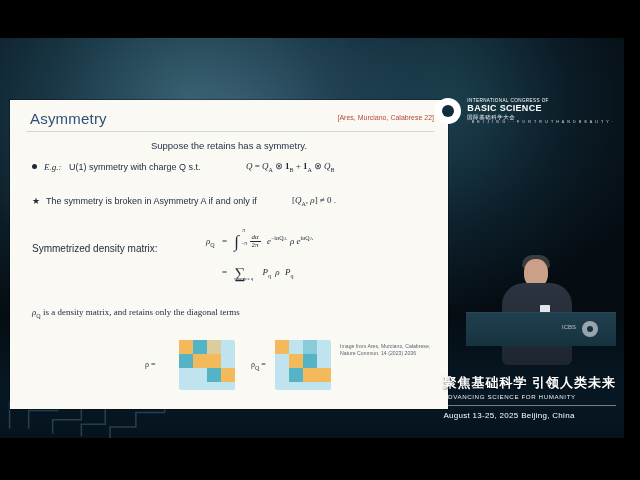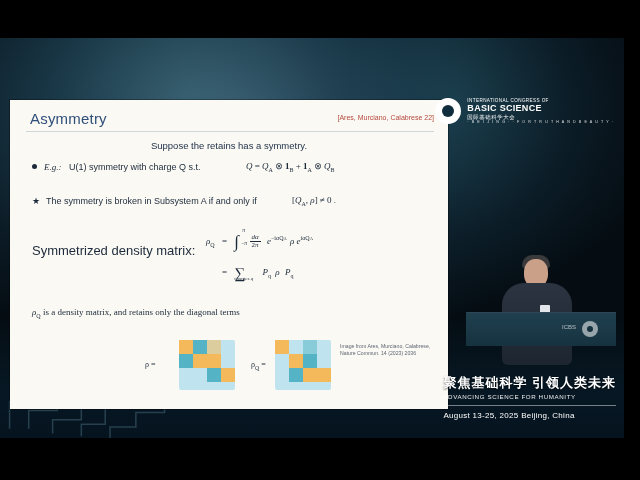--- a/index.html
+++ b/index.html
@@ -81,21 +81,21 @@
     position: absolute; font-size: 9px; color: #1b2a3a;
   }
   .bullet .dot {
     display: inline-block; width: 5px; height: 5px; border-radius: 50%;
     background: #1b2a3a; margin-right: 7px; vertical-align: 1px;
   }
   .bullet .star { color: #1b2a3a; margin-right: 6px; }
   .mathit { font-family: "Liberation Serif", serif; font-style: italic; }
   .mathup { font-family: "Liberation Serif", serif; }
   .eq { font-family: "Liberation Serif", serif; font-size: 9px; }
-  .label-left { position: absolute; font-size: 13px; color: #1b2a3a; }
+  .label-left { position: absolute; font-size: 10px; color: #1b2a3a; }
 
   .frac { display: inline-block; text-align: left; vertical-align: middle; font-size: 7px; line-height: 1.05; }
   .frac .num { display: block; border-bottom: 1px solid #1b2a3a; padding: 0 2px; }
   .frac .den { display: block; padding: 0 2px; }
   .intsym { font-size: 17px; font-family: "Liberation Serif", serif; vertical-align: -3px; }
   .sumsym { font-size: 15px; font-family: "Liberation Serif", serif; vertical-align: -3px; }
 
   
   .figwrap { position: absolute; left: 145px; top: 240px; width: 180px; height: 52px; }
   .matbox { position: absolute; top: 0; width: 56px; height: 50px; background: #bfe4ef; border-radius: 2px; }
@@ -223,21 +223,21 @@
 
       <div class="bullet" style="left:22px; top:62px;">
         <span class="dot"></span><span class="mathit">E.g.:</span>
         <span style="margin-left:5px;">U(1) symmetry with charge Q s.t.</span>
       </div>
       <div class="eq" style="position:absolute; left:236px; top:61px;">
         <span class="mathit">Q</span> = <span class="mathit">Q</span><sub style="font-size:6px">A</sub> ⊗ <span class="mathup" style="font-weight:bold">1</span><sub style="font-size:6px">B</sub> + <span class="mathup" style="font-weight:bold">1</span><sub style="font-size:6px">A</sub> ⊗ <span class="mathit">Q</span><sub style="font-size:6px">B</sub>
       </div>
 
       <div class="bullet" style="left:22px; top:96px;">
-        <span class="star">★</span><span>The symmetry is broken in Subsystem A if and only if</span>
+        <span class="star">★</span><span>The symmetry is broken in Asymmetry A if and only if</span>
       </div>
       <div class="eq" style="position:absolute; left:282px; top:95px;">
         [<span class="mathit">Q</span><sub style="font-size:6px">A</sub>, <span class="mathit">ρ</span>] ≠ 0 .
       </div>
 
       <div class="label-left" style="left:22px; top:143px;">Symmetrized density matrix:</div>
 
       <div class="eq" style="position:absolute; left:196px; top:132px;">
         <span class="mathit">ρ</span><sub style="font-size:6px">Q</sub>
         <span style="margin:0 5px;">=</span>

